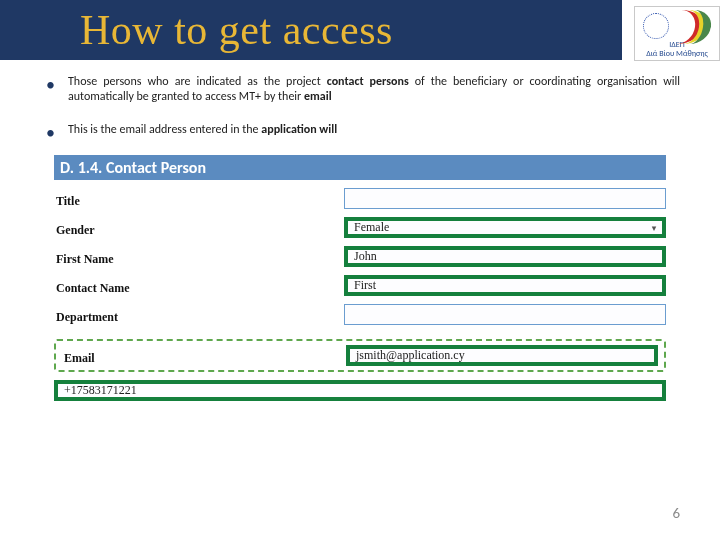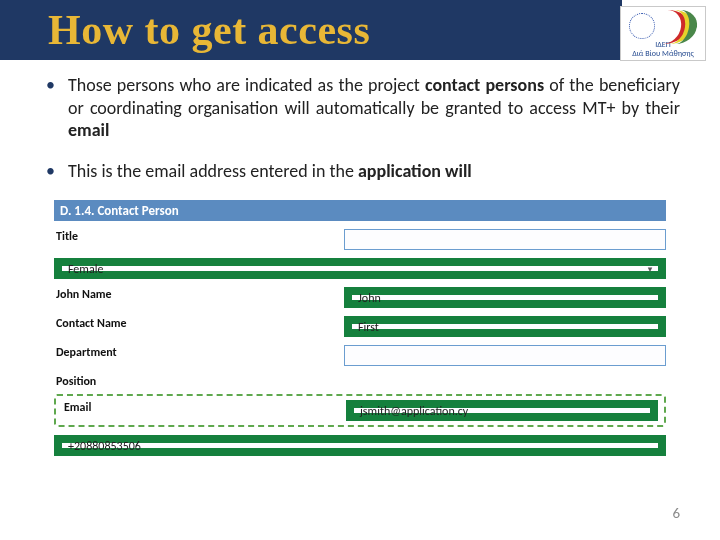--- a/index.html
+++ b/index.html
@@ -14,29 +14,29 @@
   .header-bar {
     background: #1f3864;
     height: 60px;
     width: calc(100% - 98px);
     position: relative;
     display: flex;
     align-items: center;
   }
   .header-title {
     font-family: Georgia, 'Times New Roman', serif;
-    font-weight: bold;
+    font-weight: normal;
     font-size: 42px;
     color: #e8b736;
-    margin-left: 48px;
+    margin-left: 80px;
     letter-spacing: 0.5px;
   }
   .logo-box {
     position: absolute;
-    right: 14px;
+    right: 0;
     top: 6px;
     width: 86px;
     height: 55px;
     border: 1px solid #c9c9c9;
     background: #fff;
     padding: 3px 4px;
     display: flex;
     flex-direction: column;
     align-items: center;
     justify-content: center;
@@ -86,49 +86,50 @@
   }
   .content {
     padding: 14px 40px 0 40px;
   }
   ul.bullets {
     list-style: none;
   }
   ul.bullets > li {
     position: relative;
     padding-left: 28px;
-    font-size: 18px;
+    font-size: 12px;
     color: #222;
     margin-bottom: 18px;
     text-align: justify;
     line-height: 1.25;
   }
   ul.bullets > li::before {
     content: "•";
     position: absolute;
     left: 6px;
     top: 0;
     color: #1f3864;
     font-size: 18px;
   }
   .b { font-weight: bold; }
   .form-wrap {
     margin: 8px 14px 0 14px;
   }
   .section-header {
     background: #5b8bc0;
     color: #fff;
-    font-size: 13px;
+    font-size: 16px;
     font-weight: bold;
     padding: 3px 6px;
   }
   .form-row {
     display: flex;
-    align-items: flex-start;
+    align-items: flex-end;
     margin-top: 8px;
+    font-family: Liberation Serif, serif;
   }
   .form-label {
     width: 290px;
     font-size: 12px;
     font-weight: bold;
     color: #111;
     padding-left: 2px;
   }
   .form-field {
     flex: 1;
@@ -136,21 +137,21 @@
     border: 1px solid #6b9dd0;
     background: #fdfdff;
     font-size: 12px;
     color: #222;
     padding: 2px 6px;
     display: flex;
     align-items: center;
     position: relative;
   }
   .form-field.required {
-    border: 8px solid #15803d;
+    border: 4px solid #15803d;
   }
   .form-field .dd-arrow {
     position: absolute;
     right: 2px;
     top: 2px;
     bottom: 2px;
     width: 12px;
     display: flex;
     align-items: center;
     justify-content: center;
@@ -204,61 +205,61 @@
     <div class="section-header">D. 1.4. Contact Person</div>
 
     <div class="form-row">
       <div class="form-label">Title</div>
       <div class="form-field">
           <span></span>
         </div>
     </div>
 
     <div class="form-row">
+      <div class="form-label">Gender</div>
       <div class="form-field required">
         <span>Female</span>
         <span class="dd-arrow">▾</span>
       </div>
     </div>
 
     <div class="form-row">
-      <div class="form-label">John Name</div>
+      <div class="form-label">First Name</div>
       <div class="form-field required">
           <span>John</span>
         </div>
     </div>
 
     <div class="form-row">
       <div class="form-label">Contact Name</div>
       <div class="form-field required">
           <span>First</span>
         </div>
     </div>
 
     <div class="form-row">
       <div class="form-label">Department</div>
       <div class="form-field">
           <span></span>
         </div>
     </div>
 
     <div class="form-row">
-      <div class="form-label">Position</div>
     </div>
 
     <div class="email-highlight">
       <div class="form-row">
         <div class="form-label" style="width:284px">Email</div>
         <div class="form-field required">
             <span>jsmith@application.cy</span>
           </div>
       </div>
     </div>
 
     <div class="form-row">
       <div class="form-field required">
-          <span>+20880853506</span>
+          <span>+17583171221</span>
         </div>
     </div>
   </div>
 </div>
 
 <div class="page-number">6</div>
 
 </body></html>

